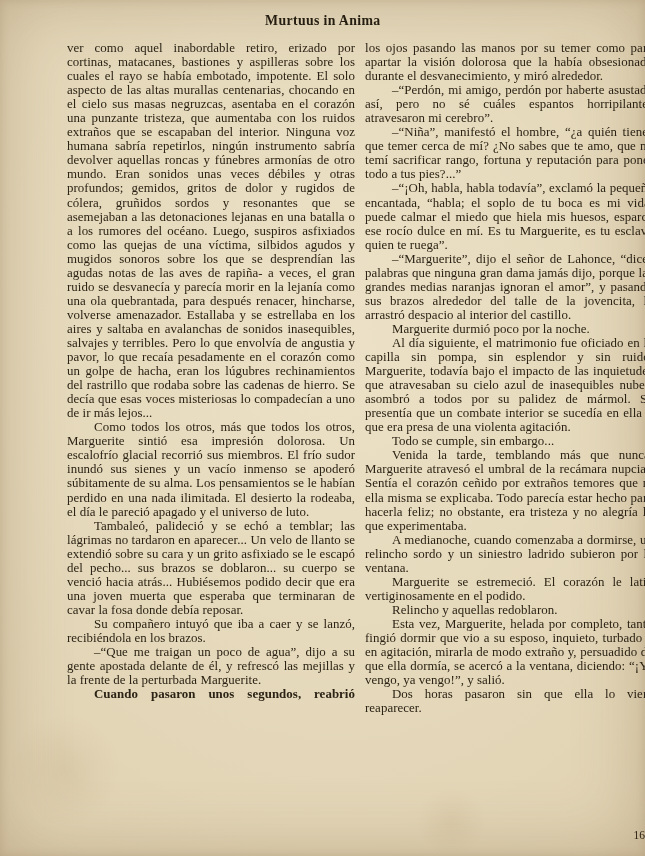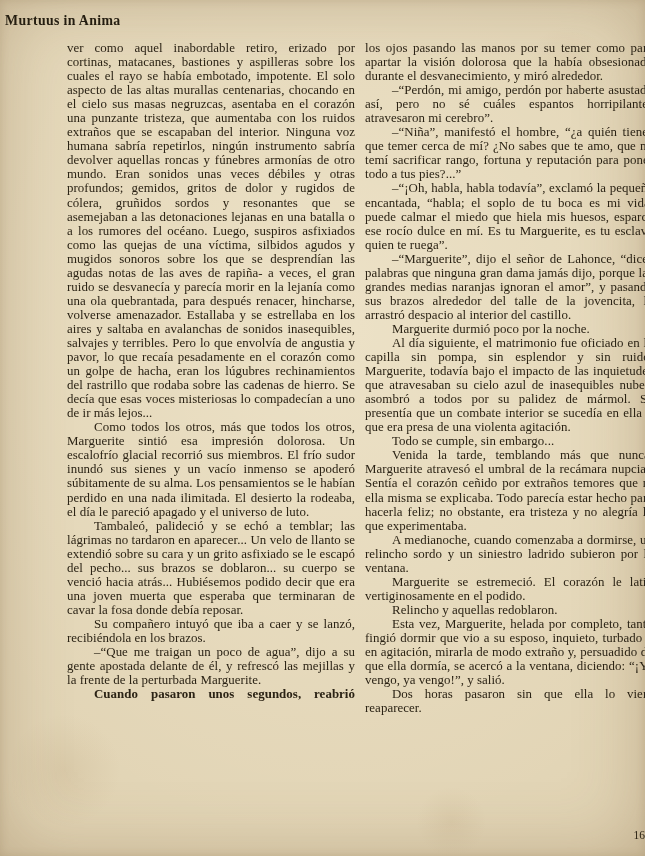--- a/index.html
+++ b/index.html
@@ -23,21 +23,21 @@
       inset 0 0 70px rgba(118,90,52,0.30),
       inset 0 0 10px rgba(118,90,52,0.18);
     font-family: "Liberation Serif", "DejaVu Serif", serif;
     color: #2b2315;
   }
   .header {
     position: absolute;
     top: 11px;
     left: 0;
     width: 100%;
-    text-align: left;
+    text-align: center;
   }
   .book-title {
     display: inline-block;
     font-size: 15px;
     font-weight: bold;
     letter-spacing: 0.4px;
     transform: scaleX(0.92);
     transform-origin: center;
     color: #241d10;
   }

